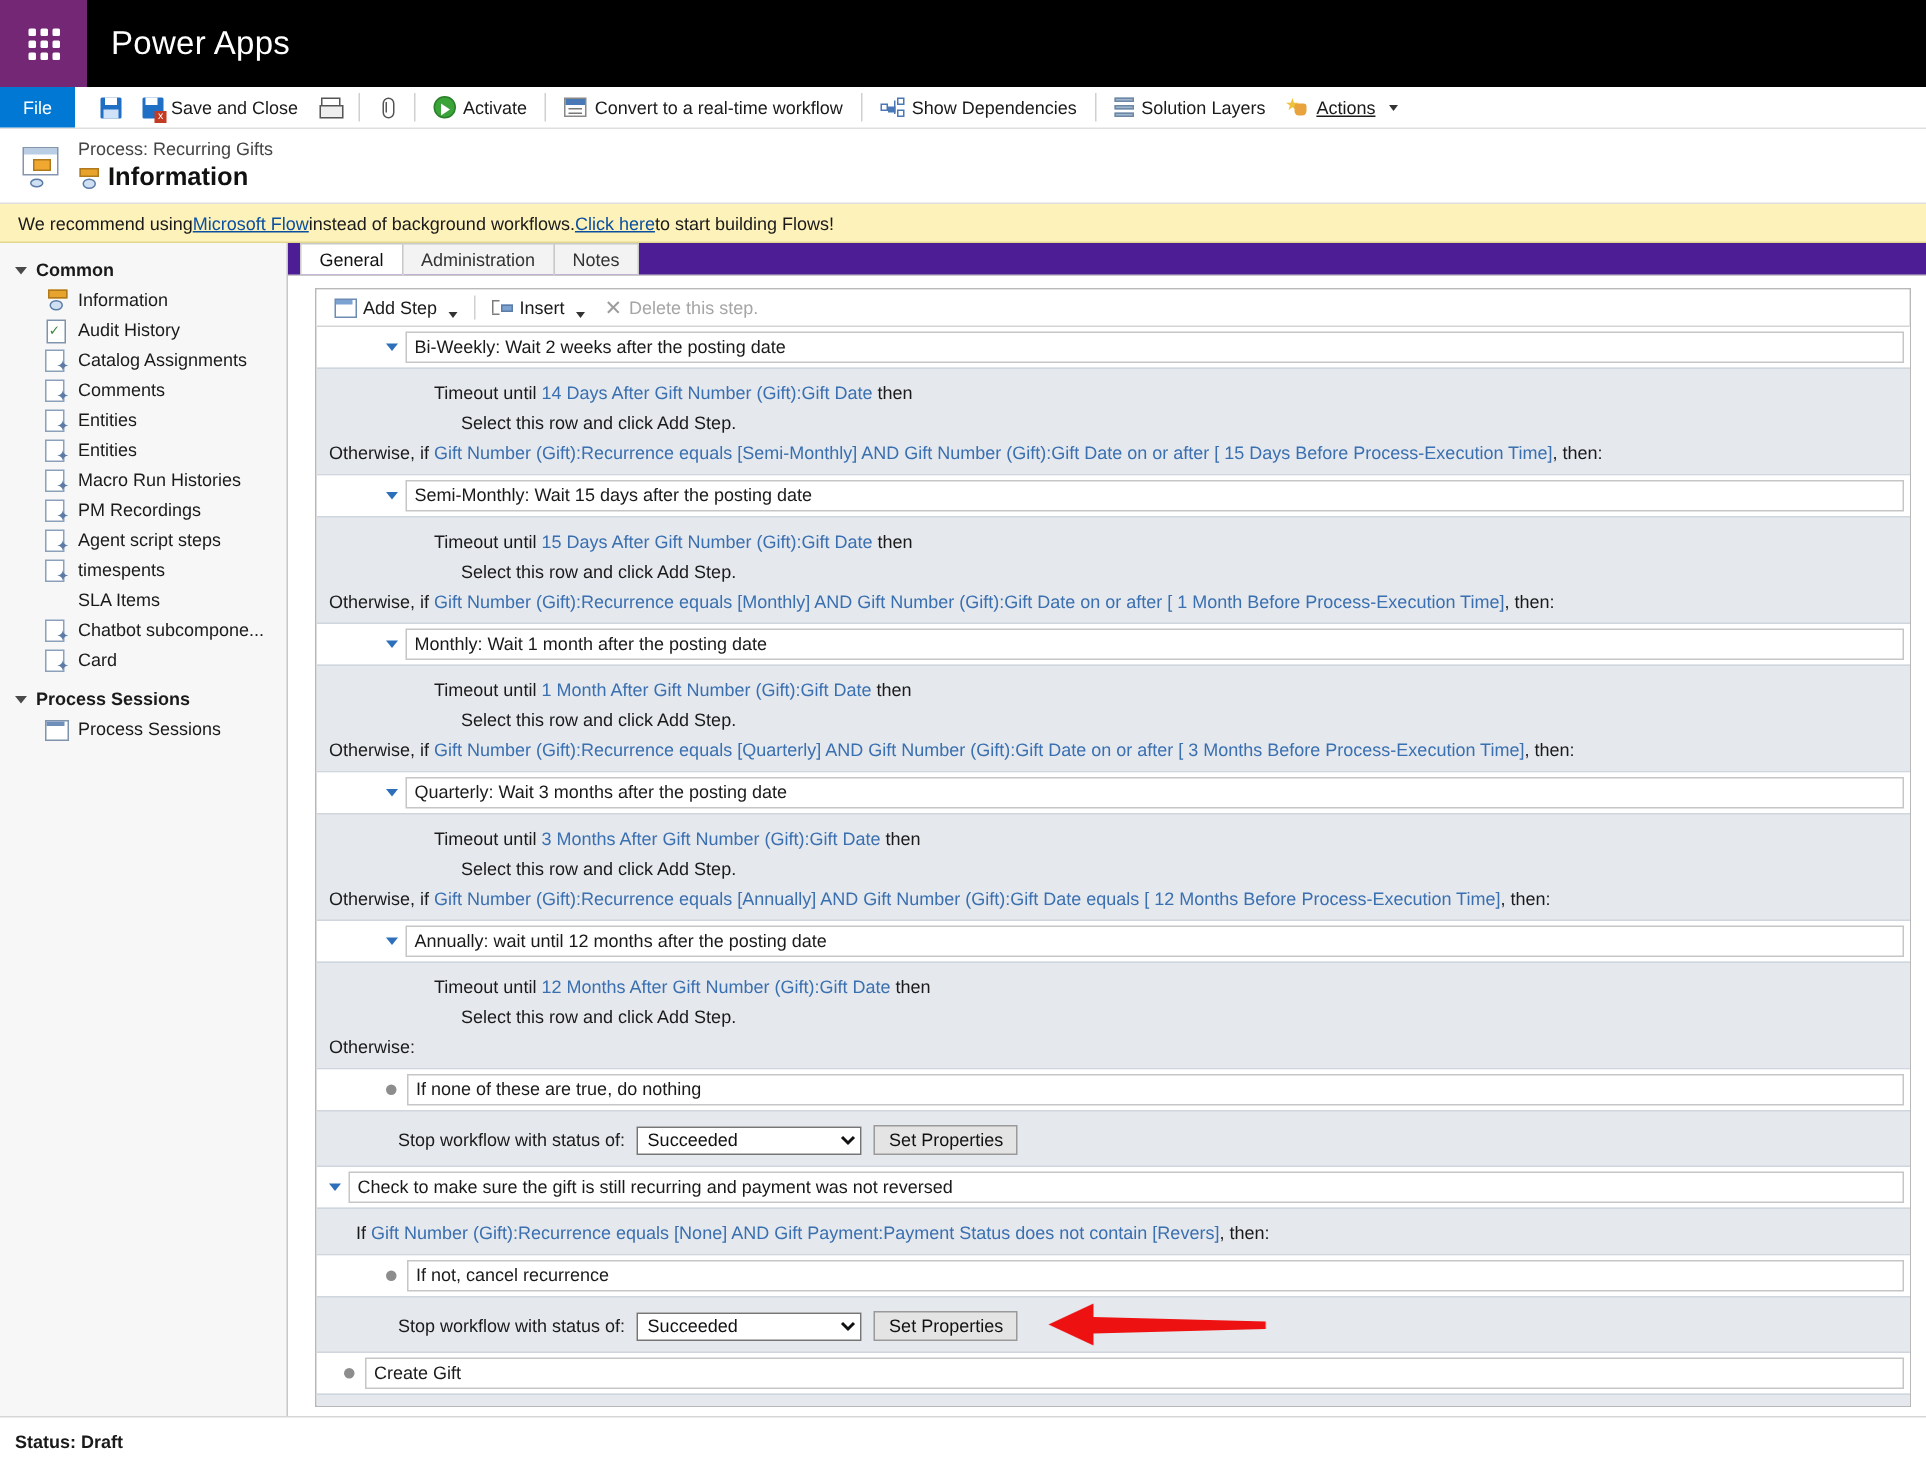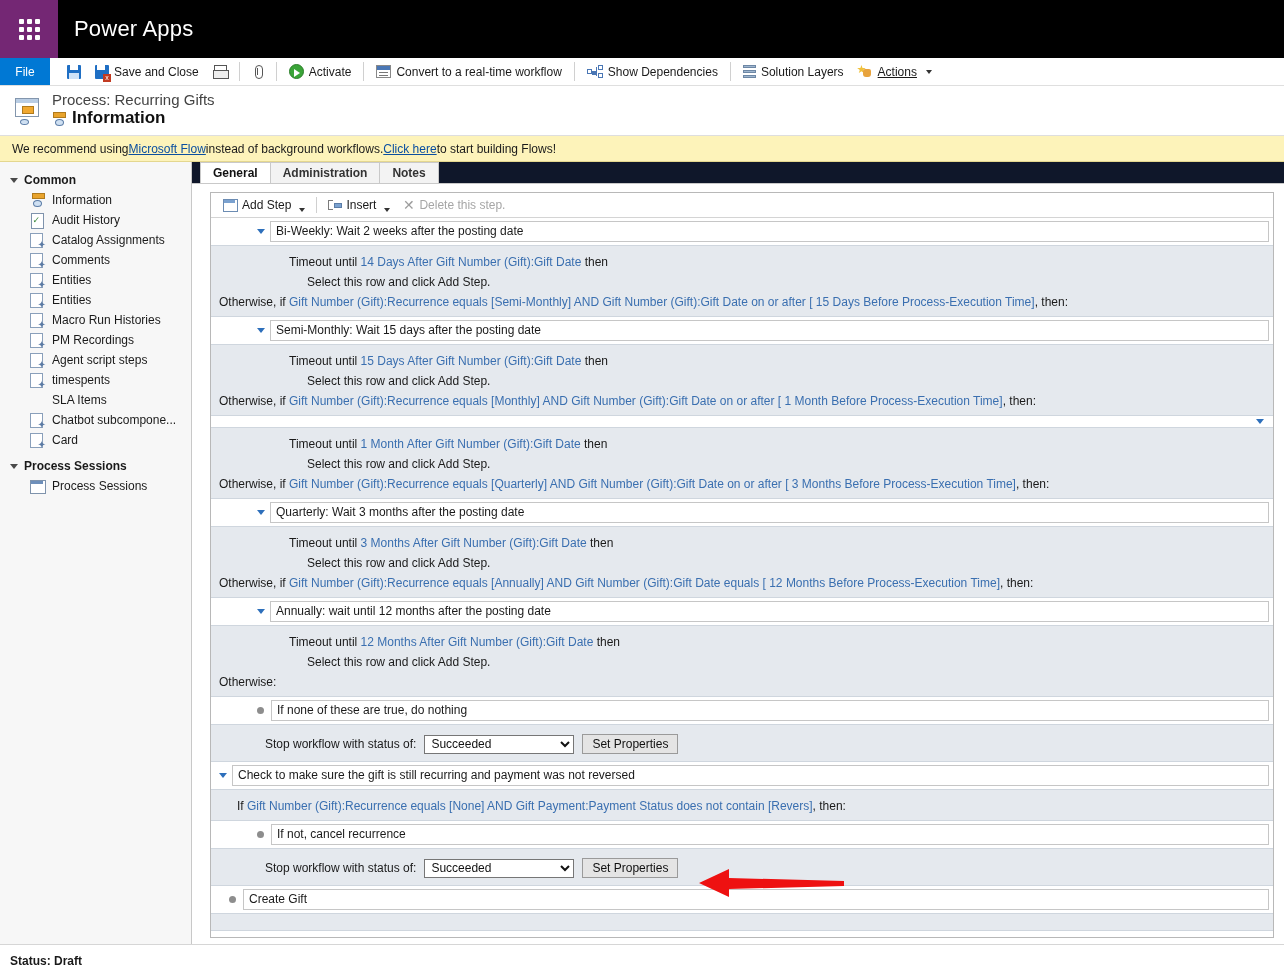--- a/index.html
+++ b/index.html
@@ -160,21 +160,21 @@
     padding: 0 0 0 12px;
   }
   .rechdr-icon {
     width:30px;height:28px;position:relative;flex:none;margin-right:10px;
   }
   .rechdr-icon .win { position:absolute; left:3px; top:1px; width:24px; height:19px; border:1px solid #8396ad; background:#fff; }
   .rechdr-icon .win::before { content:''; position:absolute; left:0; top:0; width:22px; height:4px; background:#b9cde4; }
   .rechdr-icon .win::after { content:''; position:absolute; left:6px; top:7px; width:10px; height:6px; background:#f0a830; border:1px solid #b07a1c; }
   .rechdr-icon .node { position:absolute; left:8px; bottom:0; width:11px; height:9px; }
   .rechdr-icon .node::before { content:''; position:absolute; left:0; top:3px; width:7px; height:4px; border:1px solid #5b7ca6; border-radius:50%; background:#cfe0f2;}
-  .rechdr-text .l1 { font-size:15px; color:#444; line-height:15px; }
+  .rechdr-text .l1 { font-size:12px; color:#444; line-height:15px; }
   .rechdr-text .l2 { font-size:17px; font-weight:bold; color:#111; line-height:22px; display:flex; align-items:center; gap:6px;}
   .mini-proc { width:14px; height:15px; position:relative; display:inline-block; }
   .mini-proc::before { content:''; position:absolute; left:1px; top:1px; width:11px; height:4px; background:#e8a32c; border:1px solid #b07a1c;}
   .mini-proc::after { content:''; position:absolute; left:3px; bottom:0; width:7px; height:5px; border:1px solid #5b7ca6; border-radius:50%; background:#cfe0f2;}
 
   
   .notice {
     background:#fdf3ba;
     border-bottom:1px solid #e4d78f;
     height:26px;
@@ -238,22 +238,21 @@
     flex:1;
     background:#ffffff;
     display:flex; flex-direction:column;
     overflow:hidden;
   }
   .tabs {
     display:flex; align-items:flex-end;
     height: 22px;
     padding-left: 8px;
     border-bottom: 1px solid #c9c9c9;
-    background:#0f172a;
-    font-weight:bold;
+    background:#4c1d95;
   }
   .tab {
     border:1px solid #c9c9c9;
     border-bottom:none;
     padding: 3px 12px 3px 12px;
     font-size:12px;
     background:#f3f3f3;
     color:#333;
     cursor:pointer;
     margin-right:-1px;
@@ -629,20 +628,21 @@
               <span>Timeout until </span><span class="blue">15 Days After Gift Number (Gift):Gift Date</span><span> then</span>
             </div>
             <div class="ln i3">Select this row and click Add Step.</div>
             <div class="ln i1">
               <span>Otherwise, if </span><span class="blue">Gift Number (Gift):Recurrence equals [Monthly] AND Gift Number (Gift):Gift Date on or after [ 1 Month Before Process-Execution Time]</span><span>, then:</span>
             </div>
           </div>
 
           <div class="r r-head i-head1">
             <span class="arrow"></span>
+            <span class="txtbox">Monthly: Wait 1 month after the posting date</span>
           </div>
 
           <div class="r r-blk">
             <div class="ln i2">
               <span>Timeout until </span><span class="blue">1 Month After Gift Number (Gift):Gift Date</span><span> then</span>
             </div>
             <div class="ln i3">Select this row and click Add Step.</div>
             <div class="ln i1">
               <span>Otherwise, if </span><span class="blue">Gift Number (Gift):Recurrence equals [Quarterly] AND Gift Number (Gift):Gift Date on or after [ 3 Months Before Process-Execution Time]</span><span>, then:</span>
             </div>

